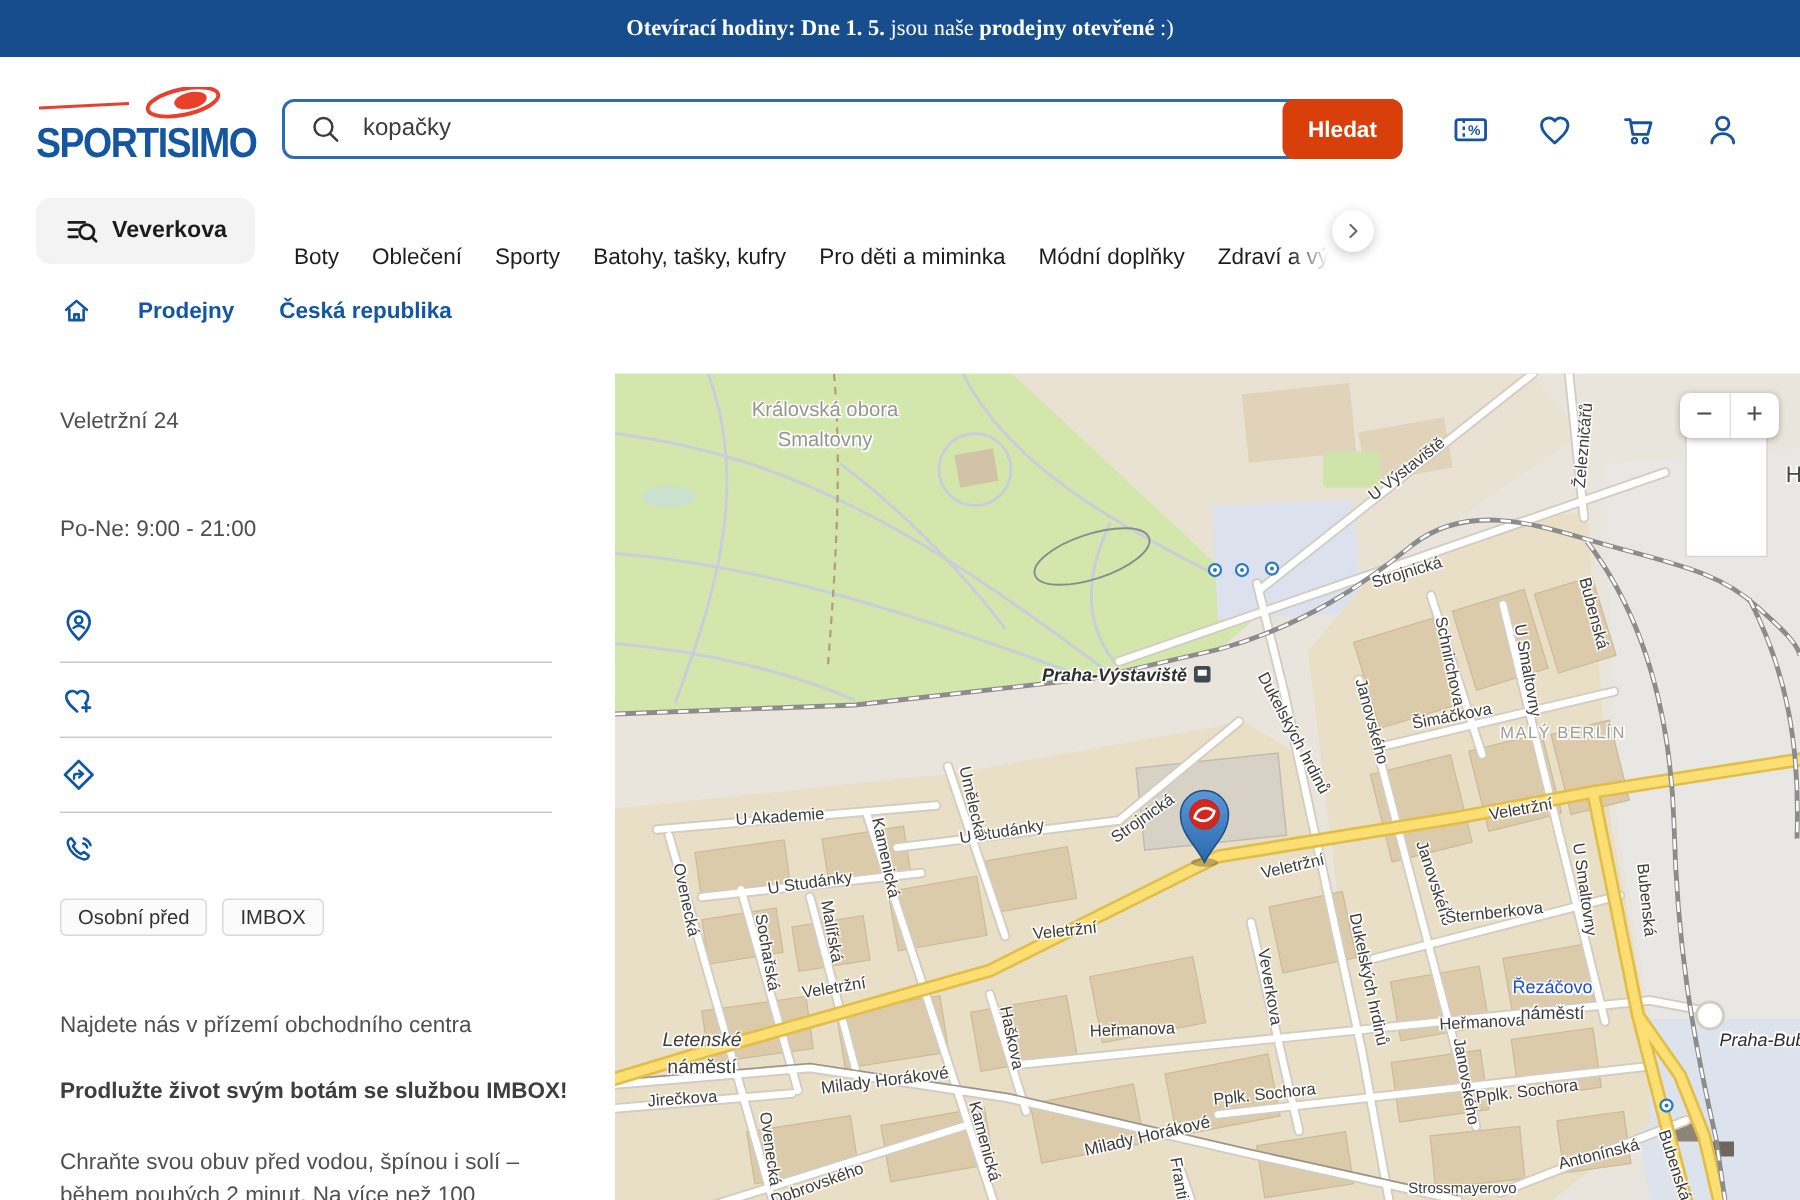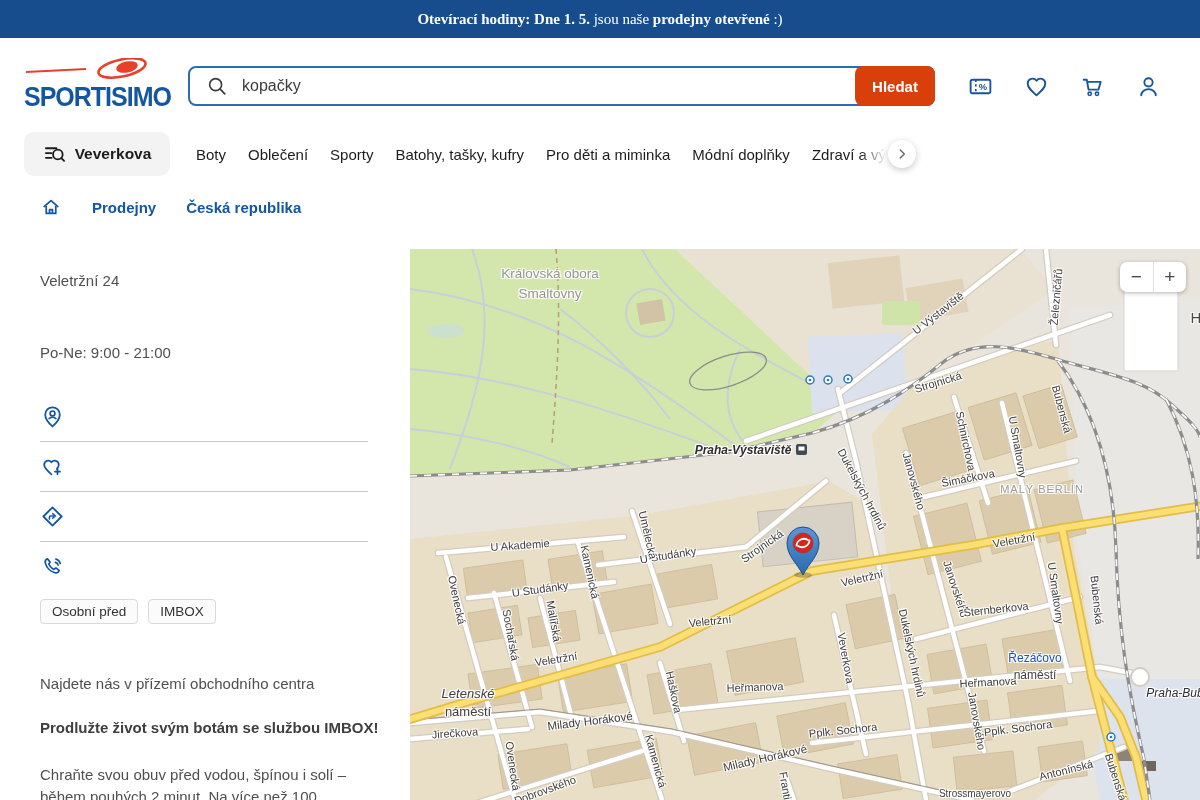--- a/index.html
+++ b/index.html
@@ -25,21 +25,21 @@
   .searchwrap input{flex:1;border:none;outline:none;font-size:16px;color:#3c3c3c;margin-left:12px;
     font-family:inherit;background:transparent;height:100%;}
   .search-btn{position:absolute;right:-2px;top:-2px;height:40px;width:80px;background:#d93f0b;border:none;
     border-radius:8px;color:#fff;font-weight:700;font-size:15px;cursor:pointer;font-family:inherit;}
   .hicon{position:absolute;top:28px;width:40px;height:40px;display:flex;align-items:center;justify-content:center;cursor:pointer;}
   
   .nav{position:absolute;left:0;top:130px;width:1200px;height:48px;background:#fff;}
   .cat-btn{position:absolute;left:24px;top:2px;width:146px;height:44px;background:#f3f3f3;border-radius:10px;
     display:flex;align-items:center;justify-content:center;gap:9px;cursor:pointer;}
   .cat-btn span{font-weight:700;font-size:15.5px;color:#1c1c1c;}
-  .nav-links{position:absolute;left:196px;top:0;height:48px;display:flex;align-items:center;gap:22px;}
+  .nav-links{position:absolute;left:196px;top:17px;height:48px;display:flex;align-items:center;gap:22px;}
   .nav-links span{font-size:15px;color:#1d1d1d;white-space:nowrap;cursor:pointer;}
   .nav-clip{width:74px;overflow:hidden;position:relative;display:inline-block;}
   .nav-clip:after{content:"";position:absolute;right:0;top:0;bottom:0;width:26px;
     background:linear-gradient(to right,rgba(255,255,255,0),#fff);}
   .nav-more{position:absolute;left:888px;top:10px;width:28px;height:28px;border-radius:50%;background:#fff;
     box-shadow:0 2px 7px rgba(0,0,0,.22);display:flex;align-items:center;justify-content:center;cursor:pointer;}
   .nav-bold{position:absolute;top:0;height:48px;line-height:48px;font-size:15px;font-weight:700;color:#111;cursor:pointer;white-space:nowrap;}
   
   .crumbs{position:absolute;left:40px;top:195px;height:24px;display:flex;align-items:center;gap:30px;}
   .crumbs a{color:#1356a2;font-size:15px;font-weight:700;text-decoration:none;cursor:pointer;}

